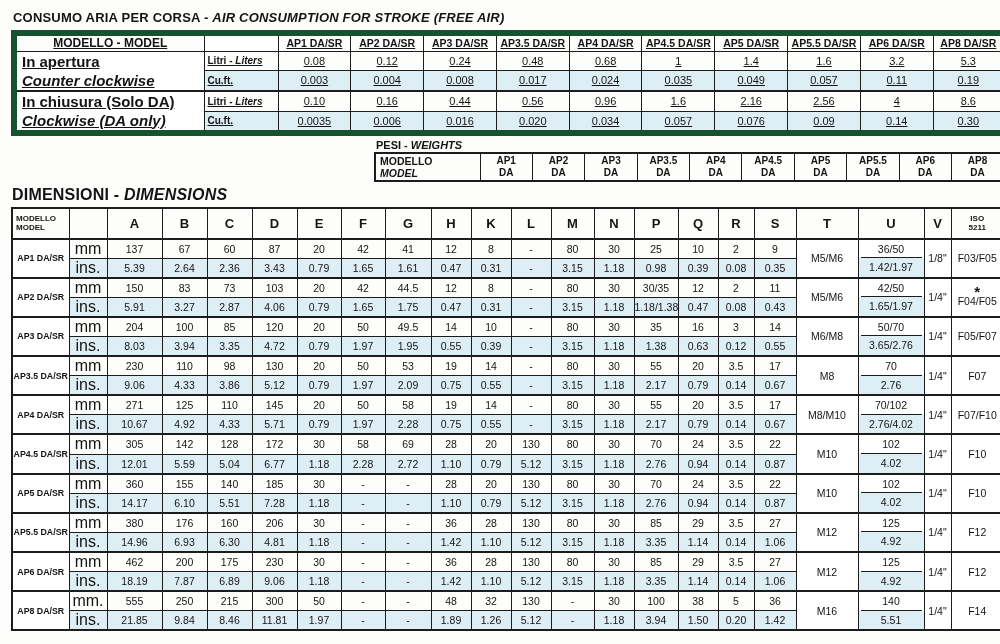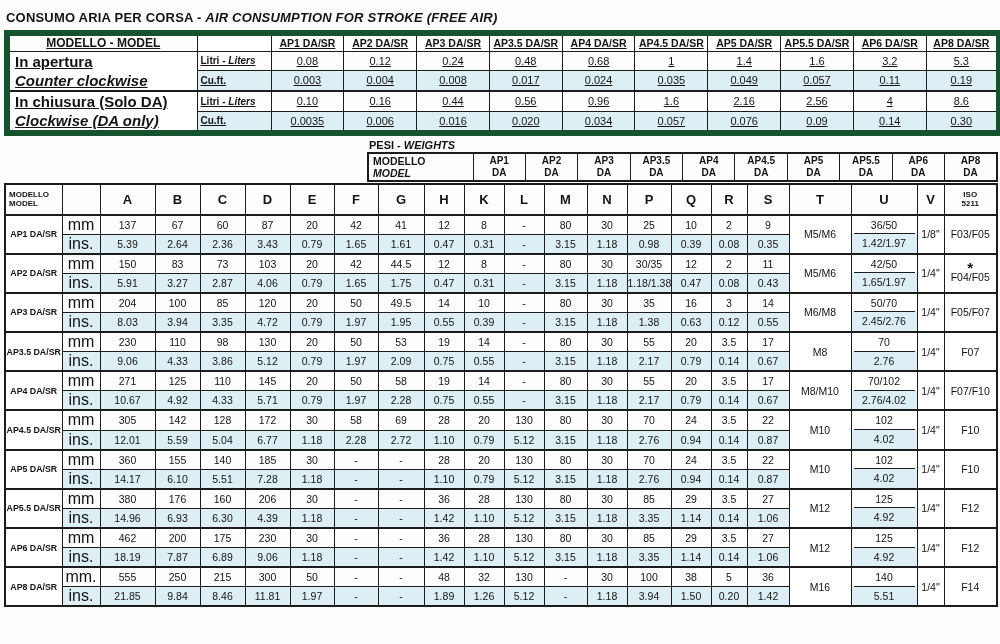--- a/index.html
+++ b/index.html
@@ -1,18 +1,18 @@
 <!DOCTYPE html>
 <html><head>
 <meta charset="utf-8">
 <style>
   *{box-sizing:border-box;}
   html,body{margin:0;padding:0;}
   body{width:1000px;height:644px;background:#fdfdfb;font-family:"Liberation Sans",sans-serif;color:#141414;overflow:hidden;}
-  .page{position:relative;width:1000px;height:644px;padding:8px 4px 0 4px;border-radius:6px;}
+  .page{position:relative;width:1000px;height:644px;padding:8px 4px 0 11px;border-radius:6px;}
   .it{font-style:italic;}
   .title-main{font-size:13px;font-weight:bold;letter-spacing:.2px;margin:2px 0 5px 2px;}
   .title-small{font-size:11px;font-weight:bold;margin:3px 0 1px 2px;}
   .title-dim{font-size:16px;font-weight:bold;margin:4px 0 3px 1px;letter-spacing:.2px;}
 
   table{border-collapse:collapse;table-layout:fixed;}
   th,td{border:1px solid #1c1c1c;text-align:center;padding:0;white-space:nowrap;overflow:hidden;}
   tr.shaded td{background:#ddeef5;}
   tr.gsep td{border-top:2px solid #1c1c1c;}
 
@@ -221,20 +221,21 @@
               <div>AP8</div>
               <div>DA</div>
             </th>
           </tr>
       </thead>
       <tbody id="w-body">
         </tbody>
     </table>
   </div>
 
+  <div class="title-dim"><span>DIMENSIONI - </span><span class="it">DIMENSIONS</span></div>
 
   <table class="dimensions">
     <colgroup>
       <col style="width:57px">
         <col style="width:38px">
       <col style="width:55px">
         <col style="width:45px">
         <col style="width:45px">
         <col style="width:45px">
         <col style="width:44px">
@@ -399,21 +400,21 @@
           <td class="d-val">-</td>
           <td class="d-val">80</td>
           <td class="d-val">30</td>
           <td class="d-val">35</td>
           <td class="d-val">16</td>
           <td class="d-val">3</td>
           <td class="d-val">14</td>
           <td class="d-t" rowspan="2">M6/M8</td>
           <td class="d-u" rowspan="2">
             <div class="u-top">50/70</div>
-            <div class="u-bot">2.45/2.76</div>
+            <div class="u-bot">3.65/2.76</div>
           </td>
           <td class="d-v" rowspan="2">1/4"</td>
           <td class="d-iso" rowspan="2">
             <div>F05/F07</div>
           </td>
         </tr>
         <tr class="shaded">
           <td class="d-unit">ins.</td>
           <td class="d-val">8.03</td>
           <td class="d-val">3.94</td>
@@ -651,21 +652,21 @@
           <td class="d-v" rowspan="2">1/4"</td>
           <td class="d-iso" rowspan="2">
             <div>F12</div>
           </td>
         </tr>
         <tr class="shaded">
           <td class="d-unit">ins.</td>
           <td class="d-val">14.96</td>
           <td class="d-val">6.93</td>
           <td class="d-val">6.30</td>
-          <td class="d-val">4.39</td>
+          <td class="d-val">4.81</td>
           <td class="d-val">1.18</td>
           <td class="d-val">-</td>
           <td class="d-val">-</td>
           <td class="d-val">1.42</td>
           <td class="d-val">1.10</td>
           <td class="d-val">5.12</td>
           <td class="d-val">3.15</td>
           <td class="d-val">1.18</td>
           <td class="d-val">3.35</td>
           <td class="d-val">1.14</td>

